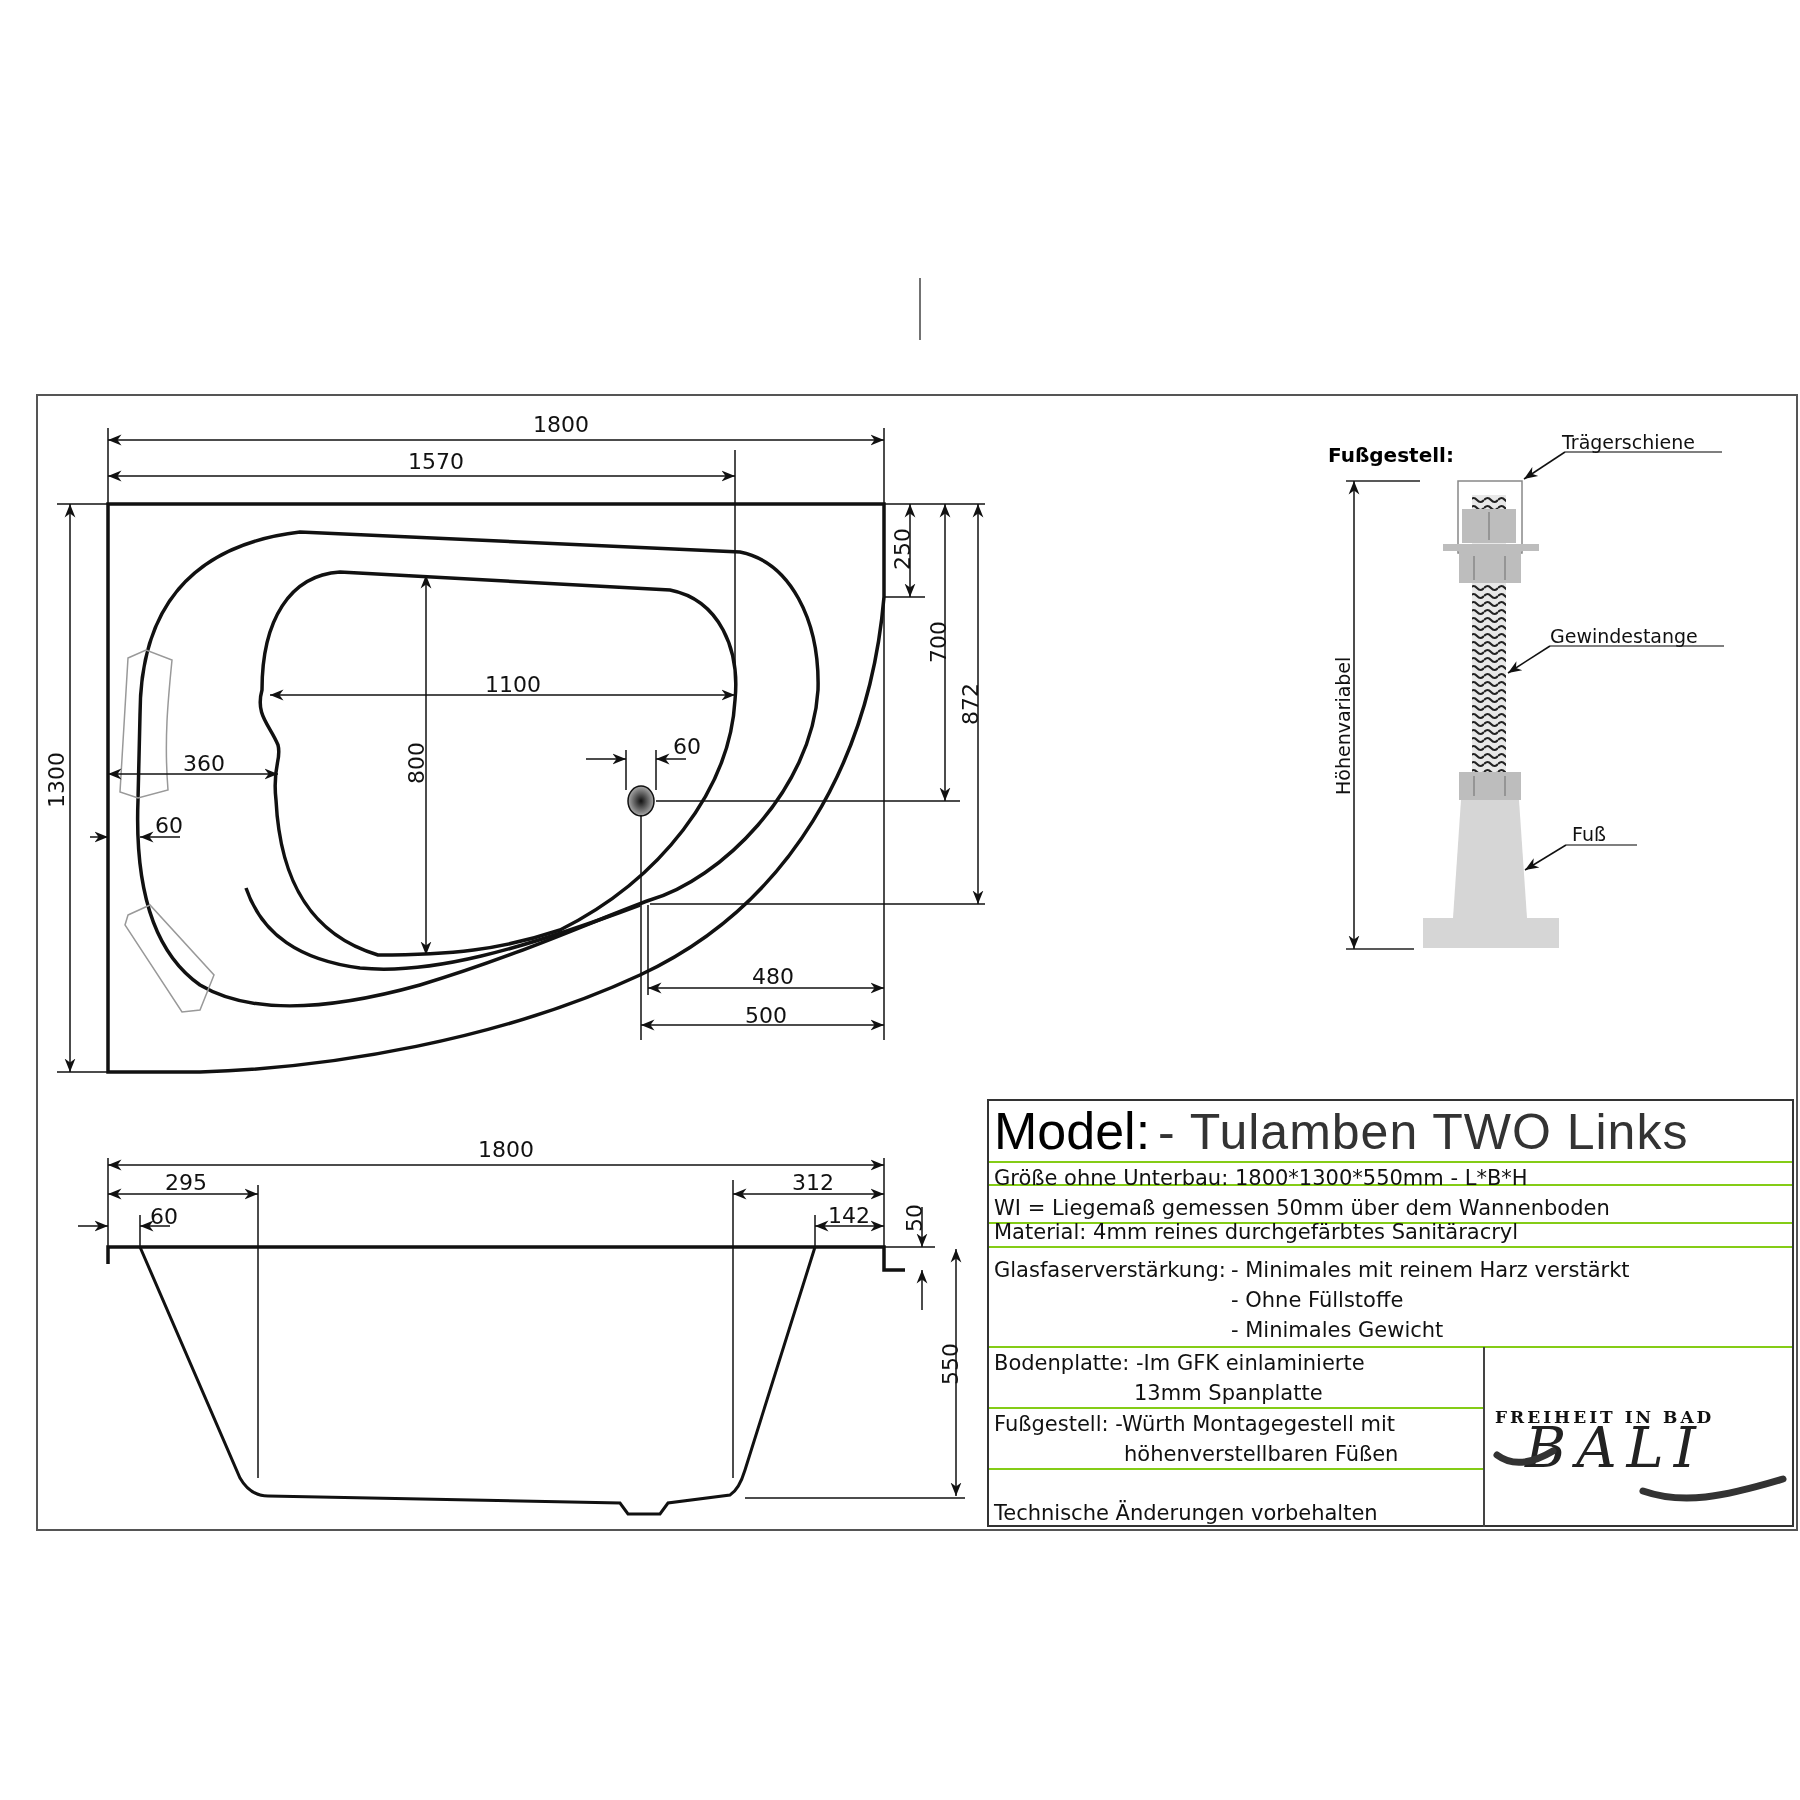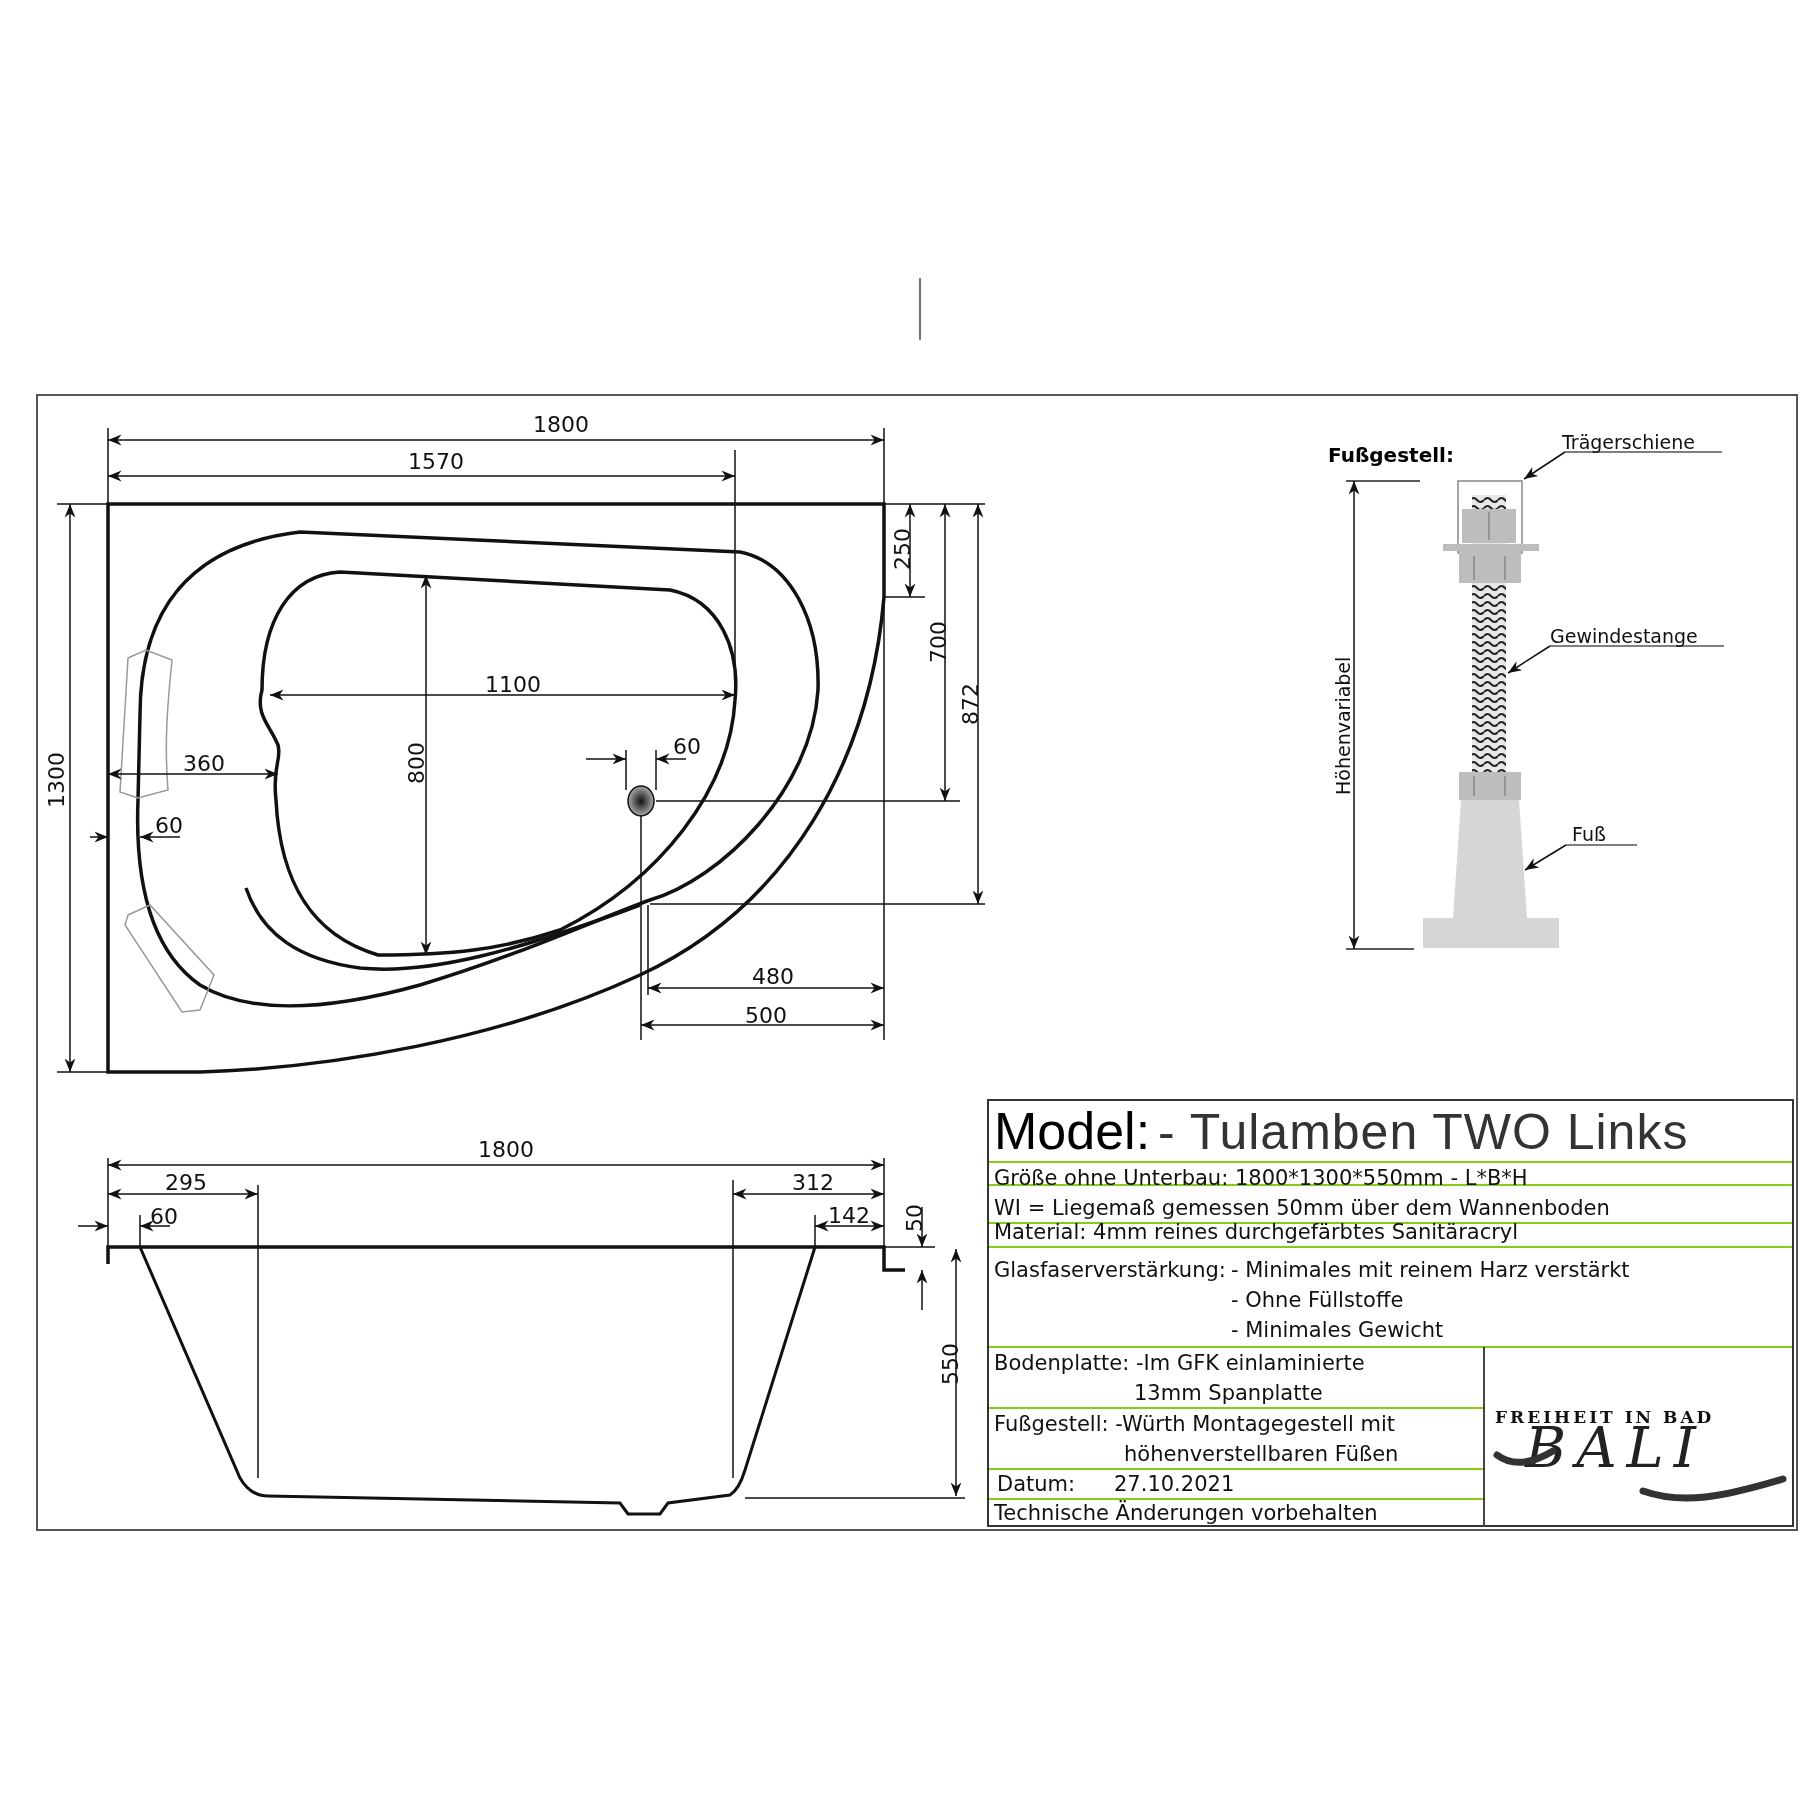--- a/index.html
+++ b/index.html
@@ -185,24 +185,20 @@
     <div style="position:absolute;left:242px;top:60px;">- Minimales Gewicht</div>
   </div>
   <div class="tb-row" style="top:247px;height:61px;width:494px;line-height:30px;">
     <div>Bodenplatte: -Im GFK einlaminierte</div>
     <div style="padding-left:140px;">13mm Spanplatte</div>
   </div>
   <div class="tb-row" style="top:308px;height:61px;width:494px;line-height:30px;">
     <div>Fußgestell: -Würth Montagegestell mit</div>
     <div style="padding-left:130px;">höhenverstellbaren Füßen</div>
   </div>
-  <div class="tb-row" style="top:369px;height:30px;width:494px;line-height:29px;">
-    <span style="padding-left:3px;">Datum:</span>
-    <span style="position:absolute;left:125px;">27.10.2021</span>
-  </div>
   <div class="tb-row" style="top:399px;height:27px;width:494px;line-height:27px;border-bottom:none;">Technische Änderungen vorbehalten</div>
   <div class="logo">
     <div class="logo-top">FREIHEIT IN BAD</div>
     <div class="logo-main">BALI</div>
     <svg style="position:absolute;left:8px;top:80px;" width="300" height="80" viewBox="0 0 300 80">
       <path d="M4,28 C20,40 40,36 60,24" stroke="#333" stroke-width="7" fill="none" stroke-linecap="round"></path>
       <path d="M150,64 C190,78 230,70 290,52" stroke="#333" stroke-width="7" fill="none" stroke-linecap="round"></path>
     </svg>
   </div>
 </div>

